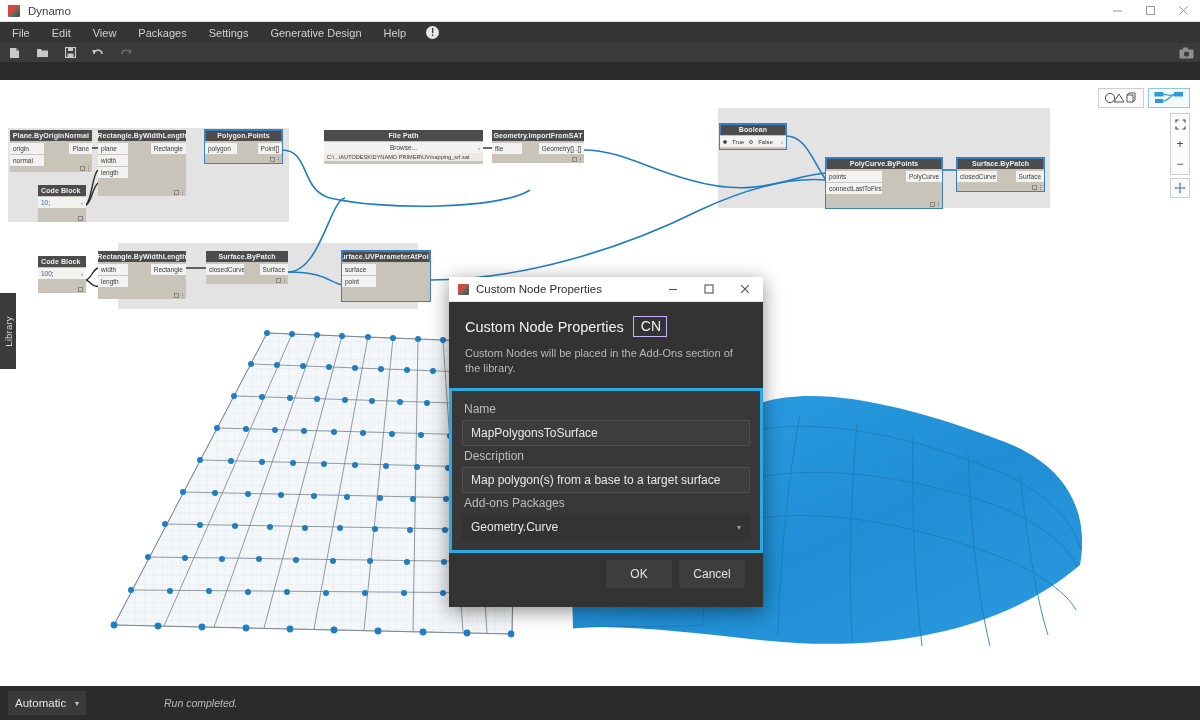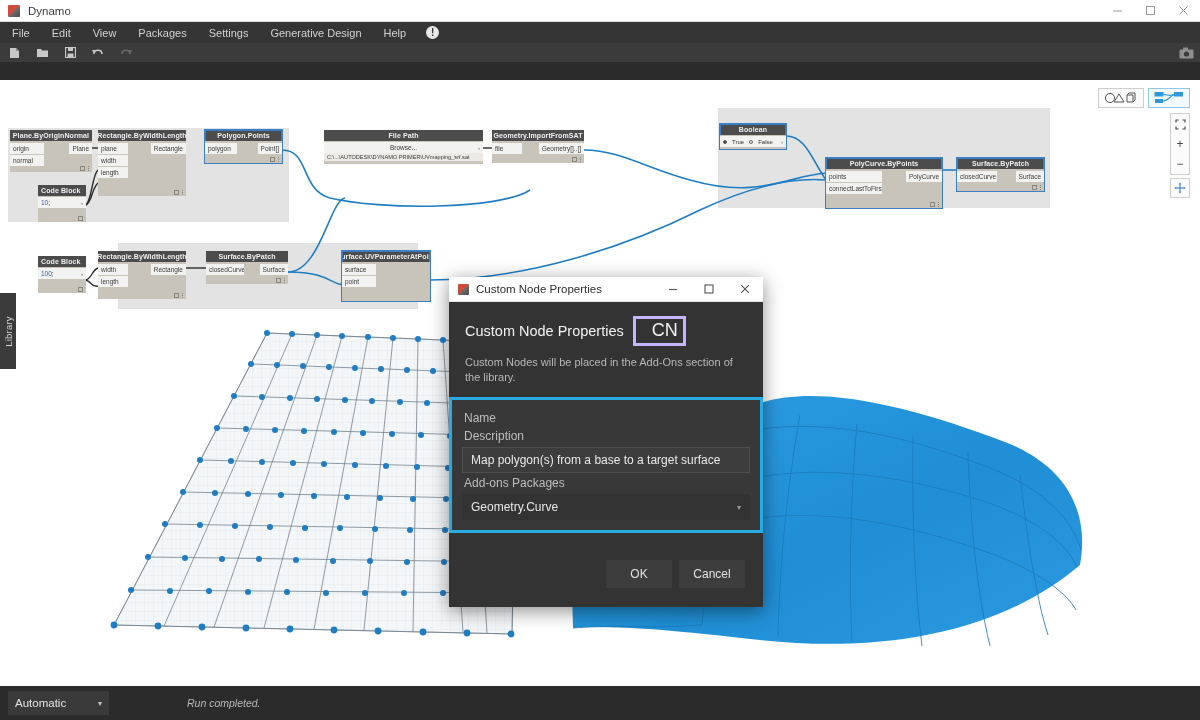--- a/index.html
+++ b/index.html
@@ -181,22 +181,22 @@
   .dlg-title-text { font-size: 11.5px; color: #2e2e2e; }
   .dlg-wbtns { margin-left: auto; display: flex; }
   .dlg-wbtn {
     width: 36px; height: 25px; display: flex; align-items: center; justify-content: center;
     color: #555; font-size: 12px;
   }
   .dlg-head { padding: 14px 16px 12px 16px; }
   .dlg-h1 { display: flex; align-items: center; gap: 9px; }
   .dlg-h1 .txt { font-size: 14.5px; color: #f2f2f2; }
   .cn-badge {
-    border: 3px solid #c4b5fd; color: #f2f2f2; font-size: 18px;
-    padding: 1px 5px 2px 16px; line-height: 1.15;
+    border: 1px solid #c4b5fd; color: #f2f2f2; font-size: 14px;
+    padding: 1px 5px 2px 7px; line-height: 1.15;
   }
   .dlg-sub {
     margin-top: 9px; font-size: 11px; color: #b8b8b8; line-height: 1.38;
   }
   .dlg-fields {
     margin: 0 0 0 0; border: 3px solid #29abe2; background: #383838;
     padding: 8px 10px 10px 10px;
   }
   .fld-label { font-size: 12px; color: #bdbdbd; margin: 3px 0 4px 2px; }
   .fld-input {
@@ -220,21 +220,21 @@
     display: flex; align-items: center; justify-content: center;
     font-size: 12px; color: #e2e2e2;
   }
 
   
   .statusbar {
     position: absolute; left: 0; bottom: 0; width: 1200px; height: 34px;
     background: #2b2b2b; display: flex; align-items: center;
   }
   .run-select {
-    margin-left: 8px; width: 101px; height: 24px; background: #3a3a3a;
+    margin-left: 8px; width: 78px; height: 24px; background: #3a3a3a;
     display: flex; align-items: center; padding: 8px 7px;
     font-size: 11.5px; color: #e4e4e4;
   }
   .run-caret { margin-left: auto; color: #c4c4c4; font-size: 8px; }
   .run-status {
     margin-left: 78px; font-size: 10.5px; color: #b9b9b9; font-style: italic;
   }
 </style>
 </head>
 <body>
@@ -767,20 +767,21 @@
       <div class="dlg-head">
         <div class="dlg-h1">
           <div class="txt">Custom Node Properties</div>
           <div class="cn-badge">CN</div>
         </div>
         <div class="dlg-sub">Custom Nodes will be placed in the Add-Ons section of the library.</div>
       </div>
 
       <div class="dlg-fields">
         <div class="fld-label">Name</div>
+        <div class="fld-input">MapPolygonsToSurface</div>
 
         <div class="fld-label">Description</div>
         <div class="fld-input">Map polygon(s) from a base to a target surface</div>
 
         <div class="fld-label">Add-ons Packages</div>
         <div class="fld-select">
           <span>Geometry.Curve</span>
           <span class="sel-caret">▾</span>
         </div>
       </div>

